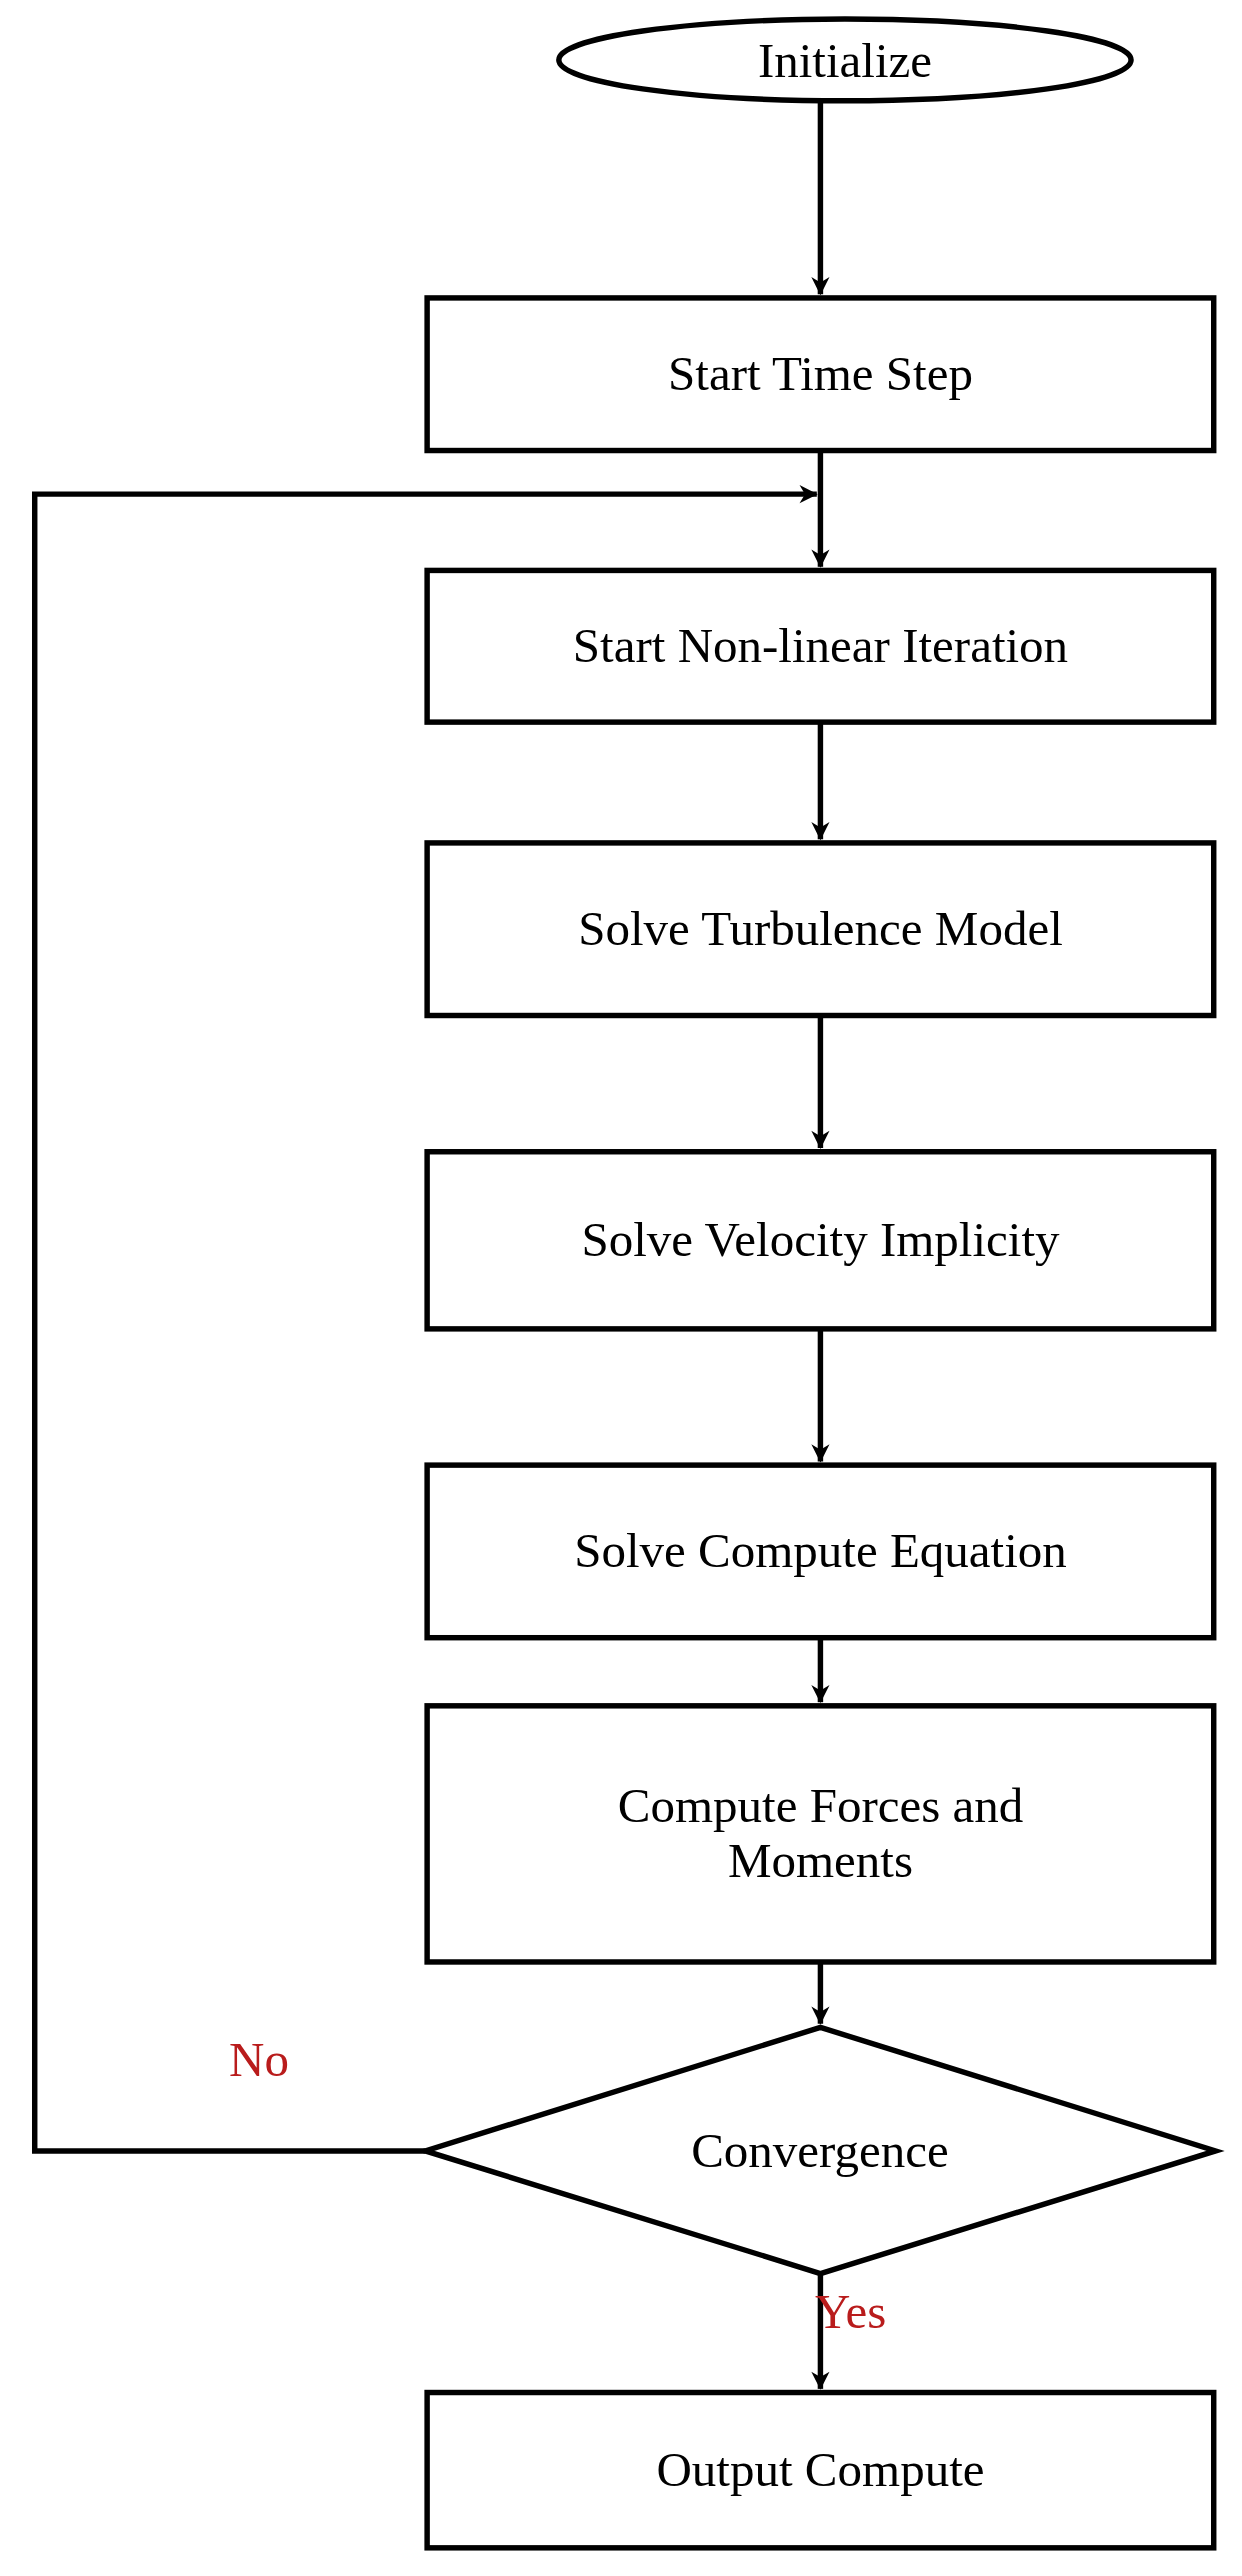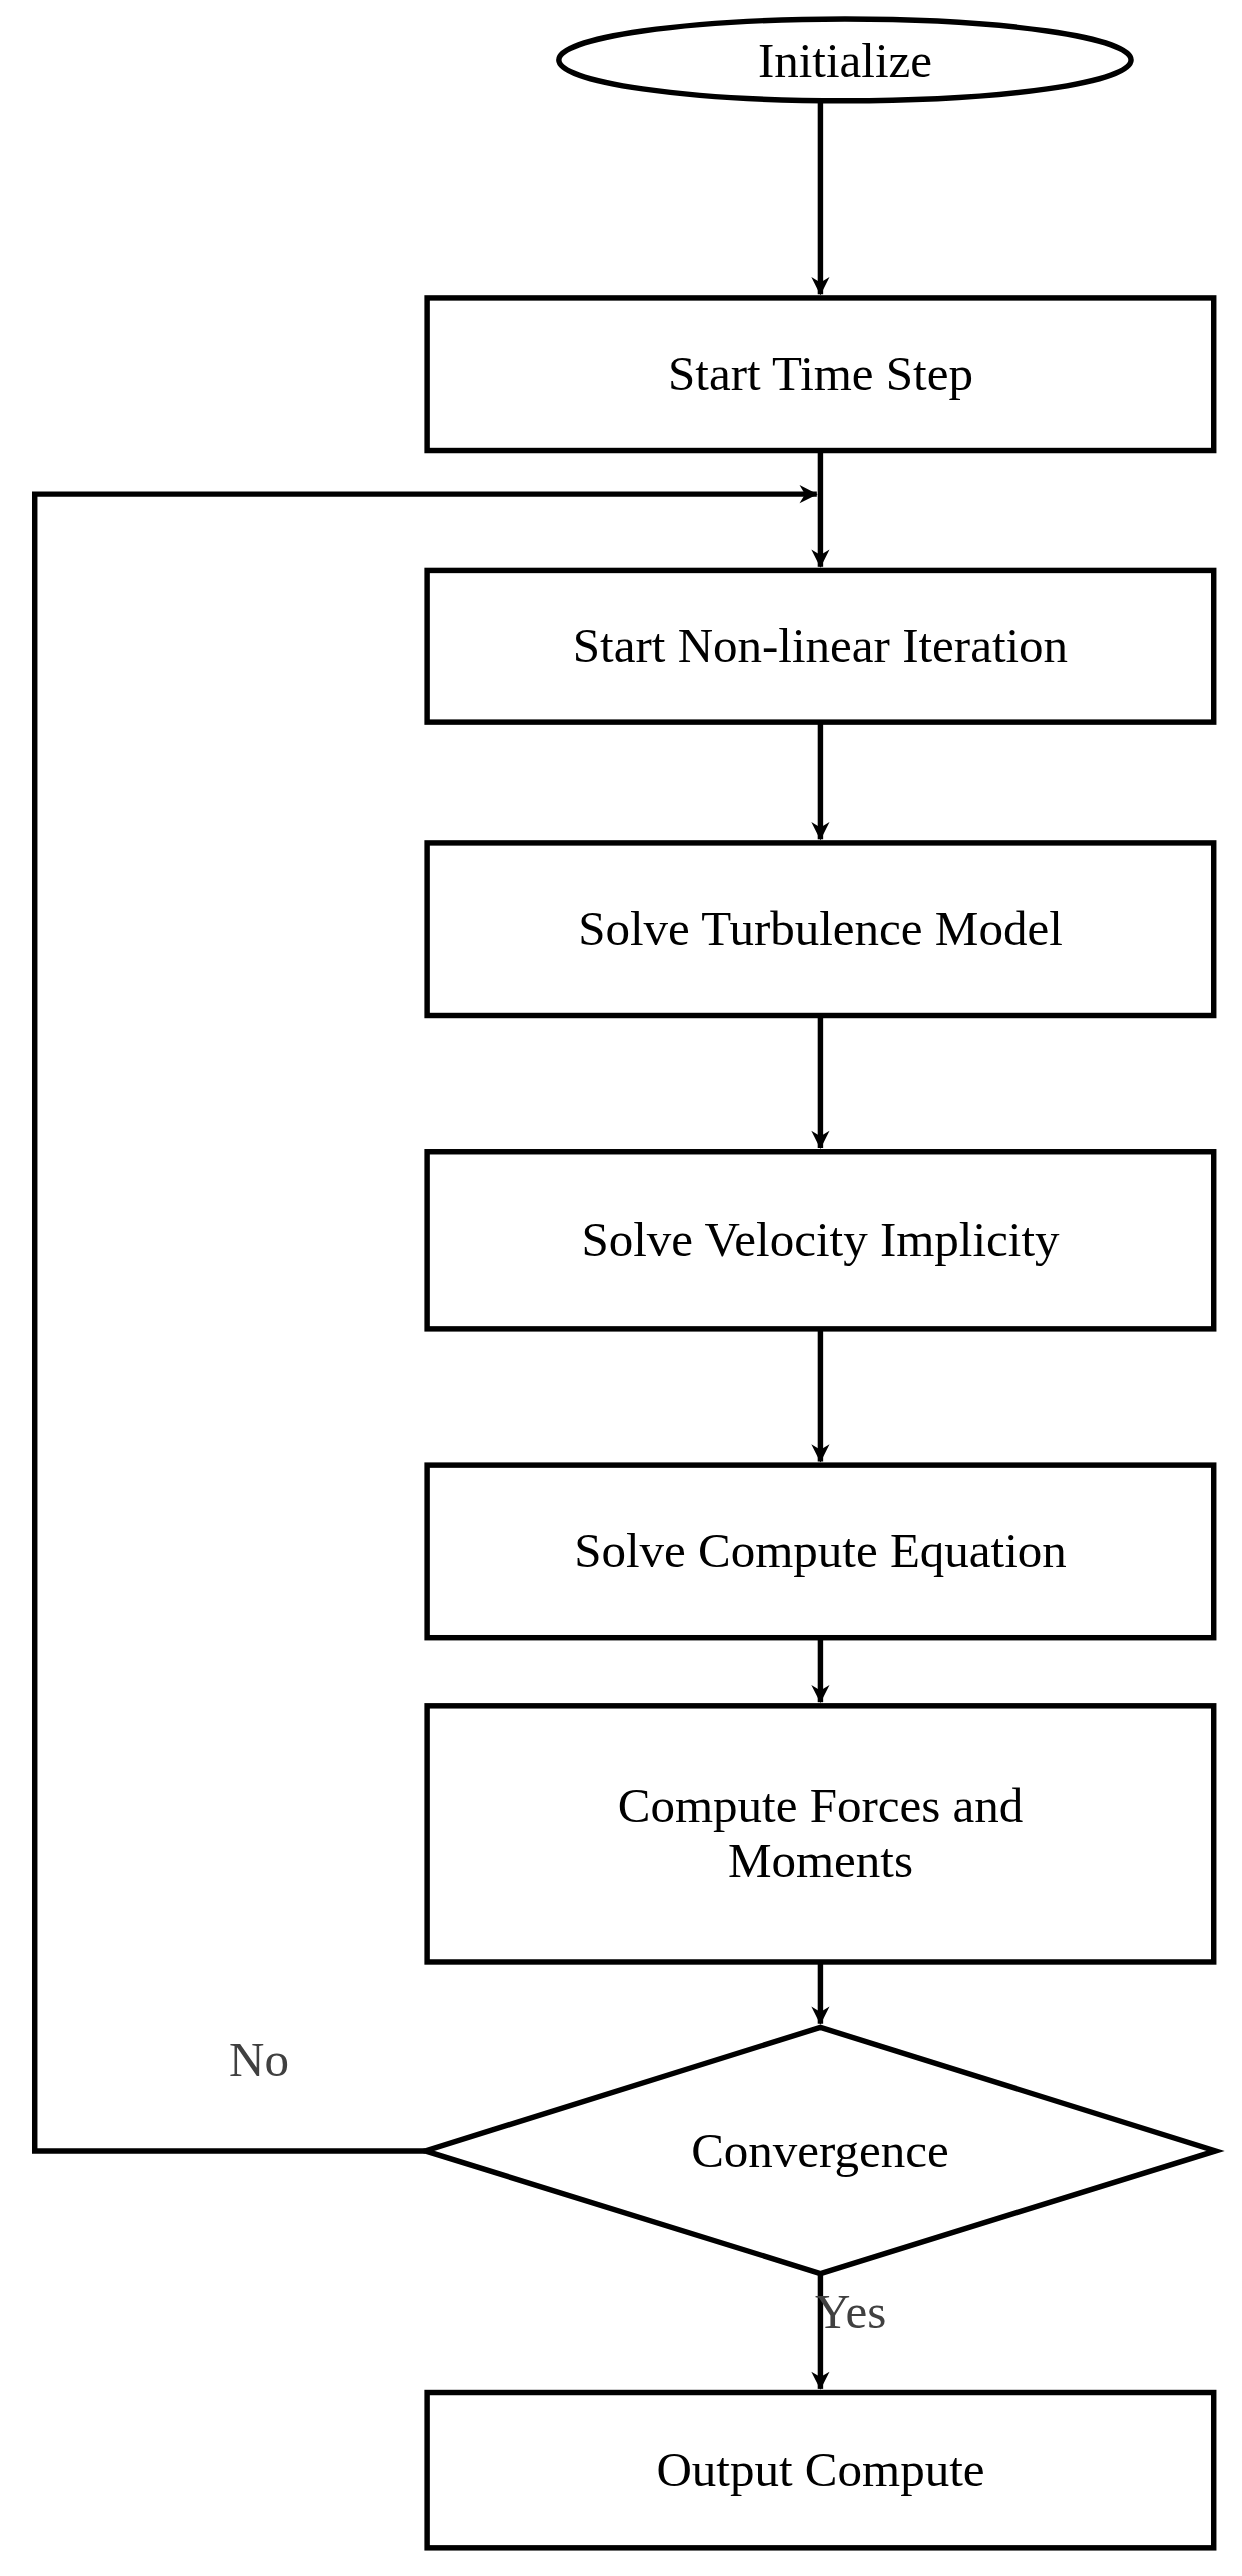--- a/index.html
+++ b/index.html
@@ -32,21 +32,21 @@
     color: #000000;
     font-family: "Liberation Serif", "DejaVu Serif", serif;
     font-size: 49px;
     line-height: 1.12;
     letter-spacing: 0px;
     white-space: pre-line;
     pointer-events: none;
   }
   .edge-label {
     position: absolute;
-    color: #404040;
+    color: #b91c1c;
     font-family: "Liberation Serif", "DejaVu Serif", serif;
     font-size: 49px;
     line-height: 1;
     white-space: nowrap;
   }
 </style>
 </head>
 <body>
 
 <div id="canvas">

